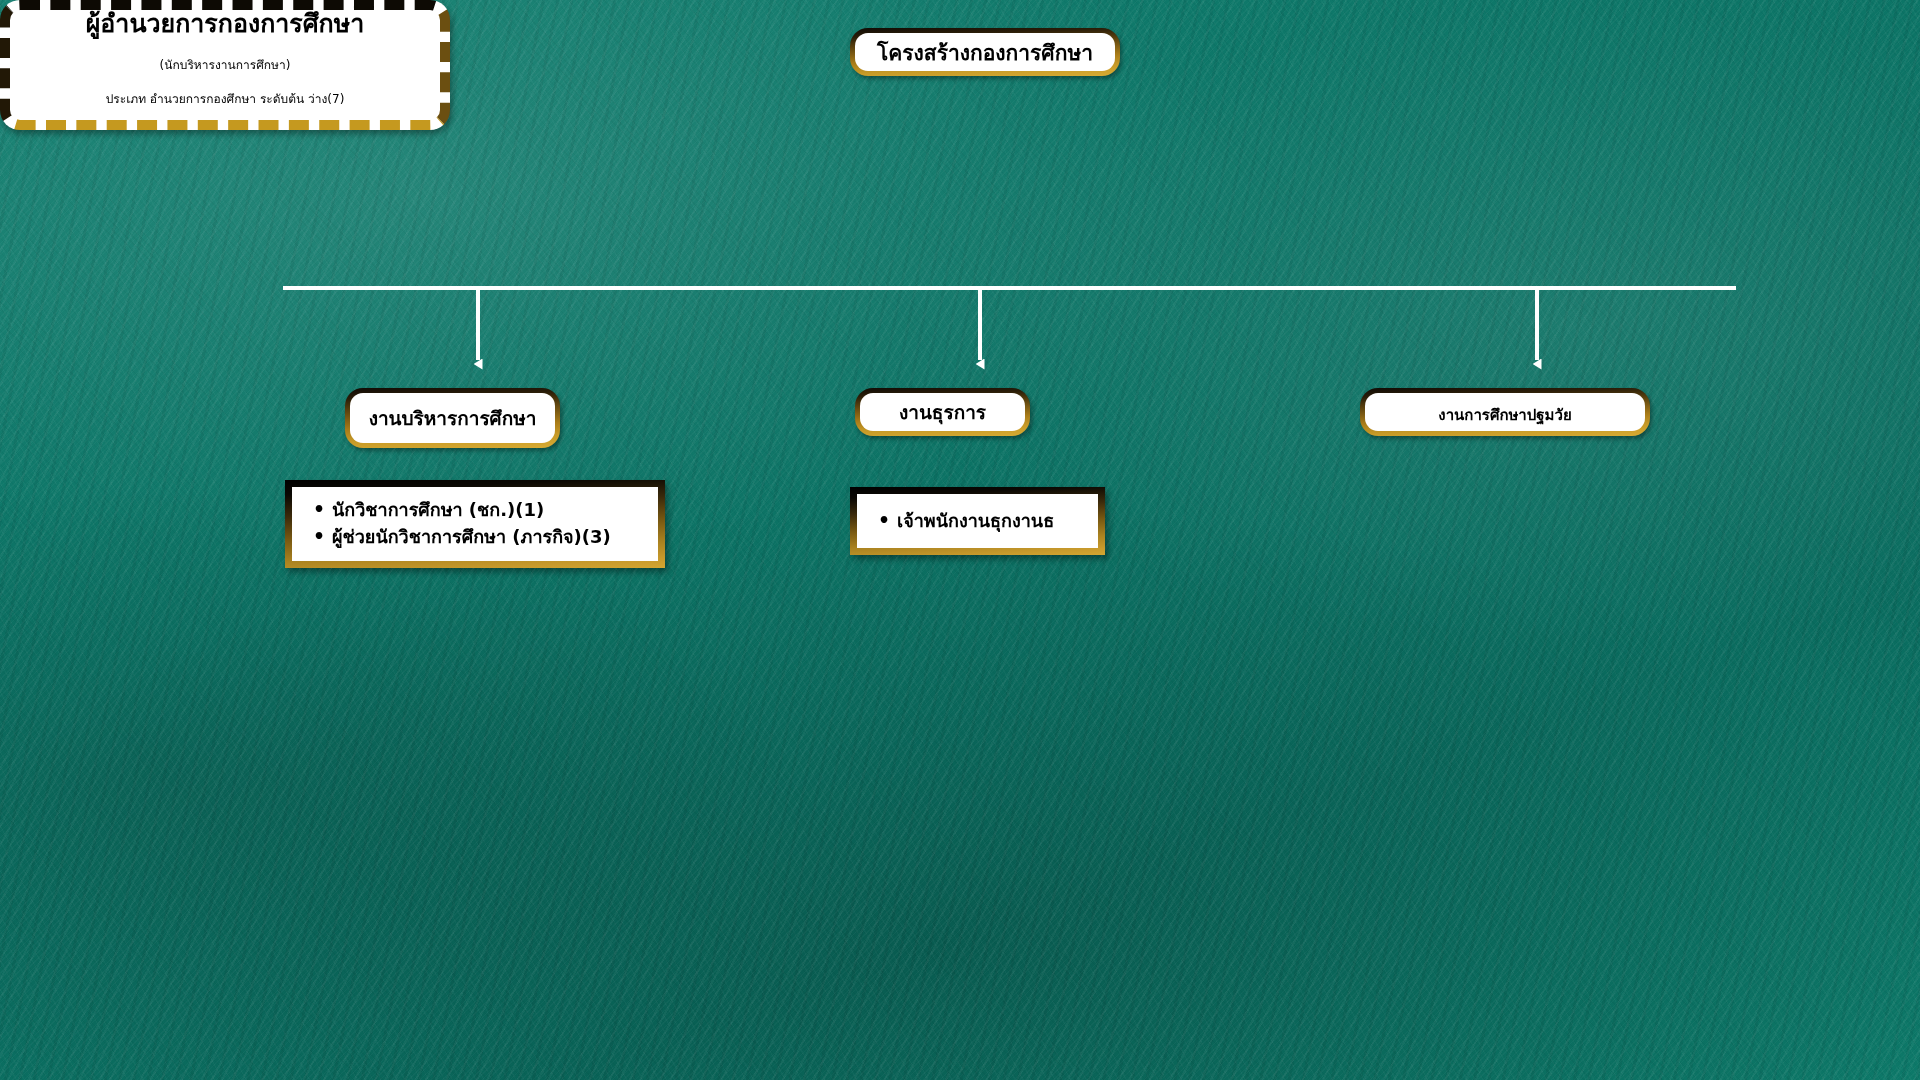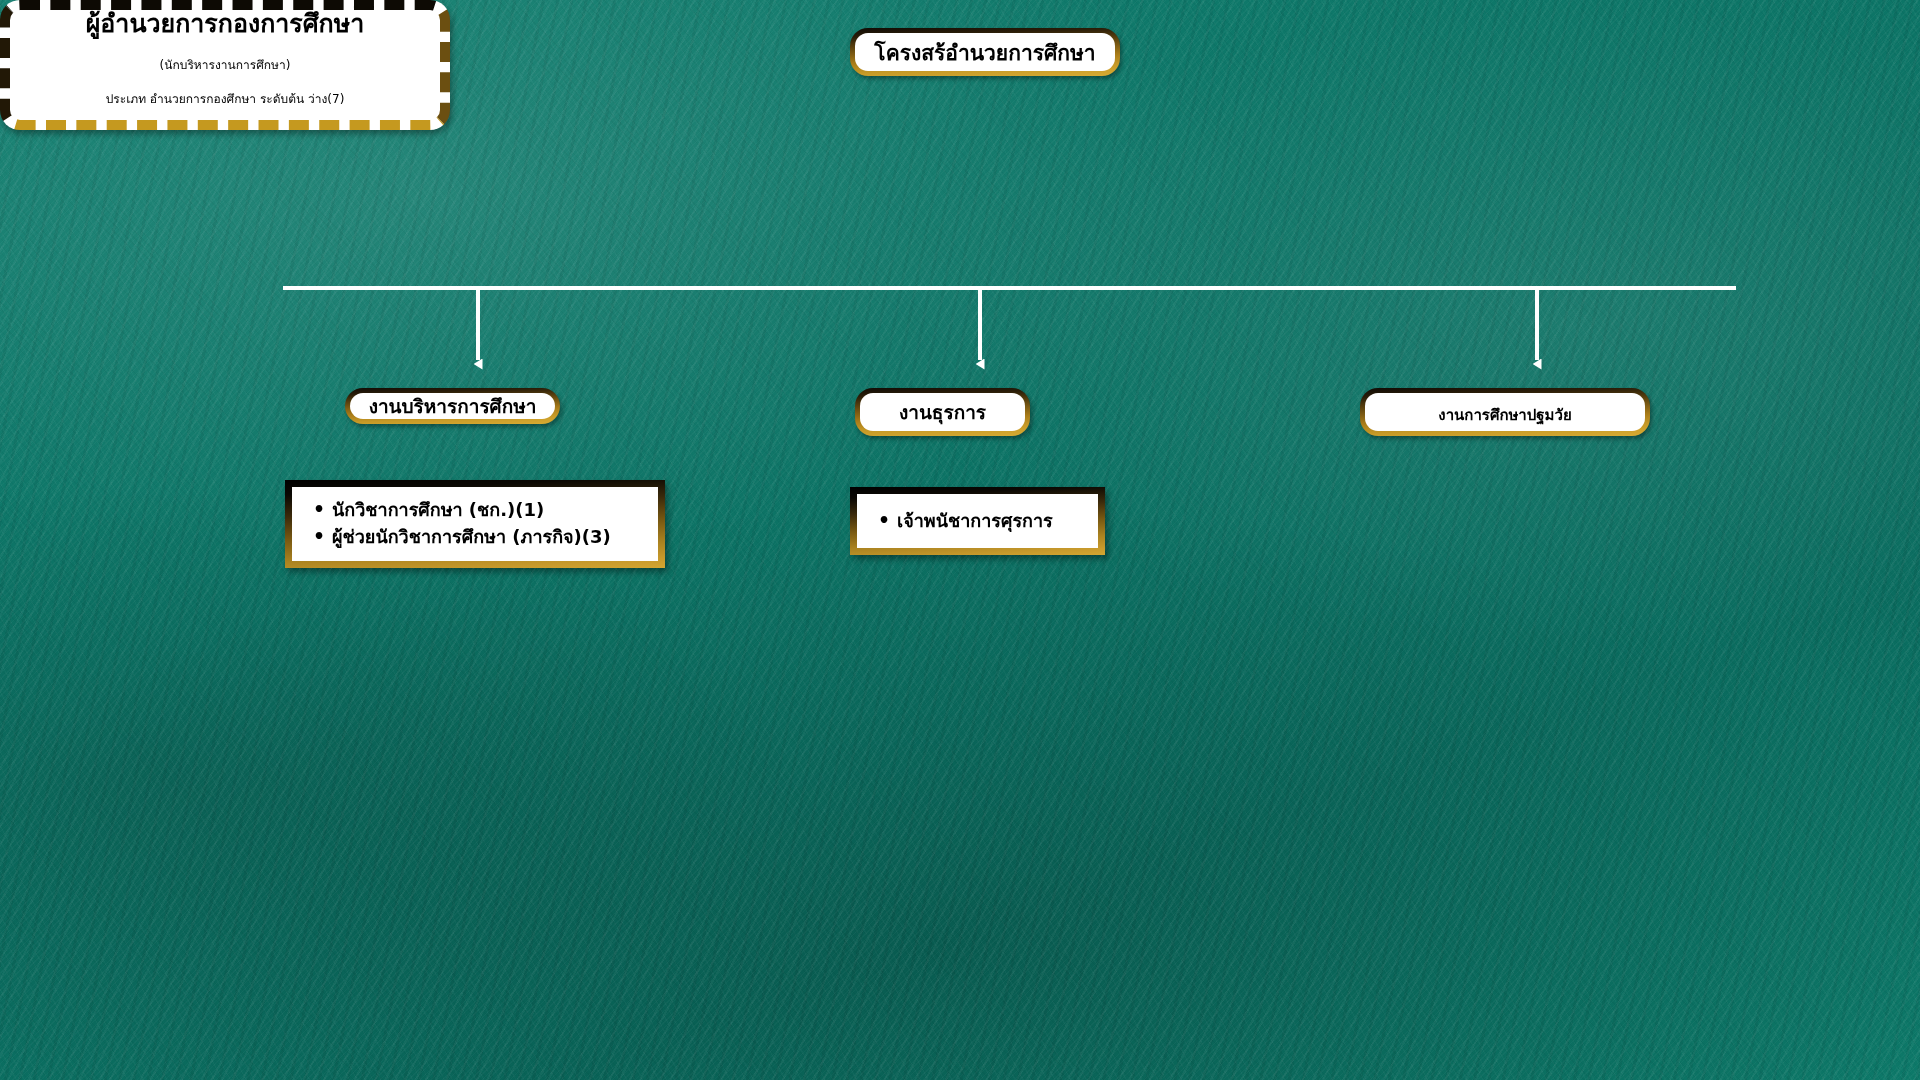--- a/index.html
+++ b/index.html
@@ -137,21 +137,21 @@
     text-align: center;
     filter: drop-shadow(2px 4px 3px rgba(0,0,0,0.35));
   }
   #director-box .d-title {
     font-size: 25px; font-weight: bold; line-height: 1.15; margin-bottom: 2px;
   }
   #director-box .d-sub {
     font-size: 12px; line-height: 1.25; margin-top: 19px;
   }
 
-  #branch-1 { left: 345px;  top: 388px; width: 215px; height: 36px; font-size: 19px; padding-left: 16px; }
+  #branch-1 { left: 345px;  top: 388px; width: 215px; height: 60px; font-size: 19px; padding-left: 16px; }
   #branch-2 { left: 855px;  top: 388px; width: 175px; height: 48px; font-size: 19px; }
   #branch-3 { left: 1360px; top: 388px; width: 290px; height: 48px; font-size: 15px; justify-content: flex-end; }
 
   #list-1 { left: 285px;  top: 480px; width: 380px; height: 88px;  font-size: 18px; }
   #list-2 { left: 850px;  top: 487px; width: 255px; height: 68px;  font-size: 18px; }
   #list-3 { left: 1330px; top: 487px; width: 405px; height: 195px; font-size: 18px; }
 
   ul.items { margin: 0; padding: 0 0 0 26px; list-style: none; }
   ul.items li {
     position: relative;
@@ -187,21 +187,21 @@
     <line x1="283" y1="288" x2="1736" y2="288" stroke="#ffffff" stroke-width="4"></line>
 
     <line x1="478" y1="288" x2="478" y2="360" stroke="#ffffff" stroke-width="4" marker-end="url(#arrowhead)"></line>
 
     <line x1="980" y1="288" x2="980" y2="360" stroke="#ffffff" stroke-width="4" marker-end="url(#arrowhead)"></line>
 
     <line x1="1537" y1="288" x2="1537" y2="360" stroke="#ffffff" stroke-width="4" marker-end="url(#arrowhead)"></line>
   </svg>
 
   <div class="plate pill" id="title-box">
-    <span>โครงสร้อำนวยการศึกษา</span>
+    <span>โครงสร้างกองการศึกษา</span>
   </div>
 
   <div id="director-box">
     <div class="d-title">ผู้อำนวยการกองการศึกษา</div>
     <div class="d-sub">(นักบริหารงานการศึกษา)</div>
     <div class="d-sub">ประเภท อำนวยการกองศึกษา ระดับต้น ว่าง(7)</div>
   </div>
 
   <div class="plate pill" id="branch-1">
     <span>งานบริหารการศึกษา</span>
@@ -217,18 +217,18 @@
 
   <div class="plate listbox" id="list-1">
     <ul class="items">
       <li>นักวิชาการศึกษา  (ชก.)(1)</li>
       <li>ผู้ช่วยนักวิชาการศึกษา (ภารกิจ)(3)</li>
     </ul>
   </div>
 
   <div class="plate listbox" id="list-2">
     <ul class="items">
-      <li>เจ้าพนัชาการศุรการ</li>
+      <li>เจ้าพนักงานธุกงานธ</li>
     </ul>
   </div>
 
 
 </div>
 
 </body></html>

